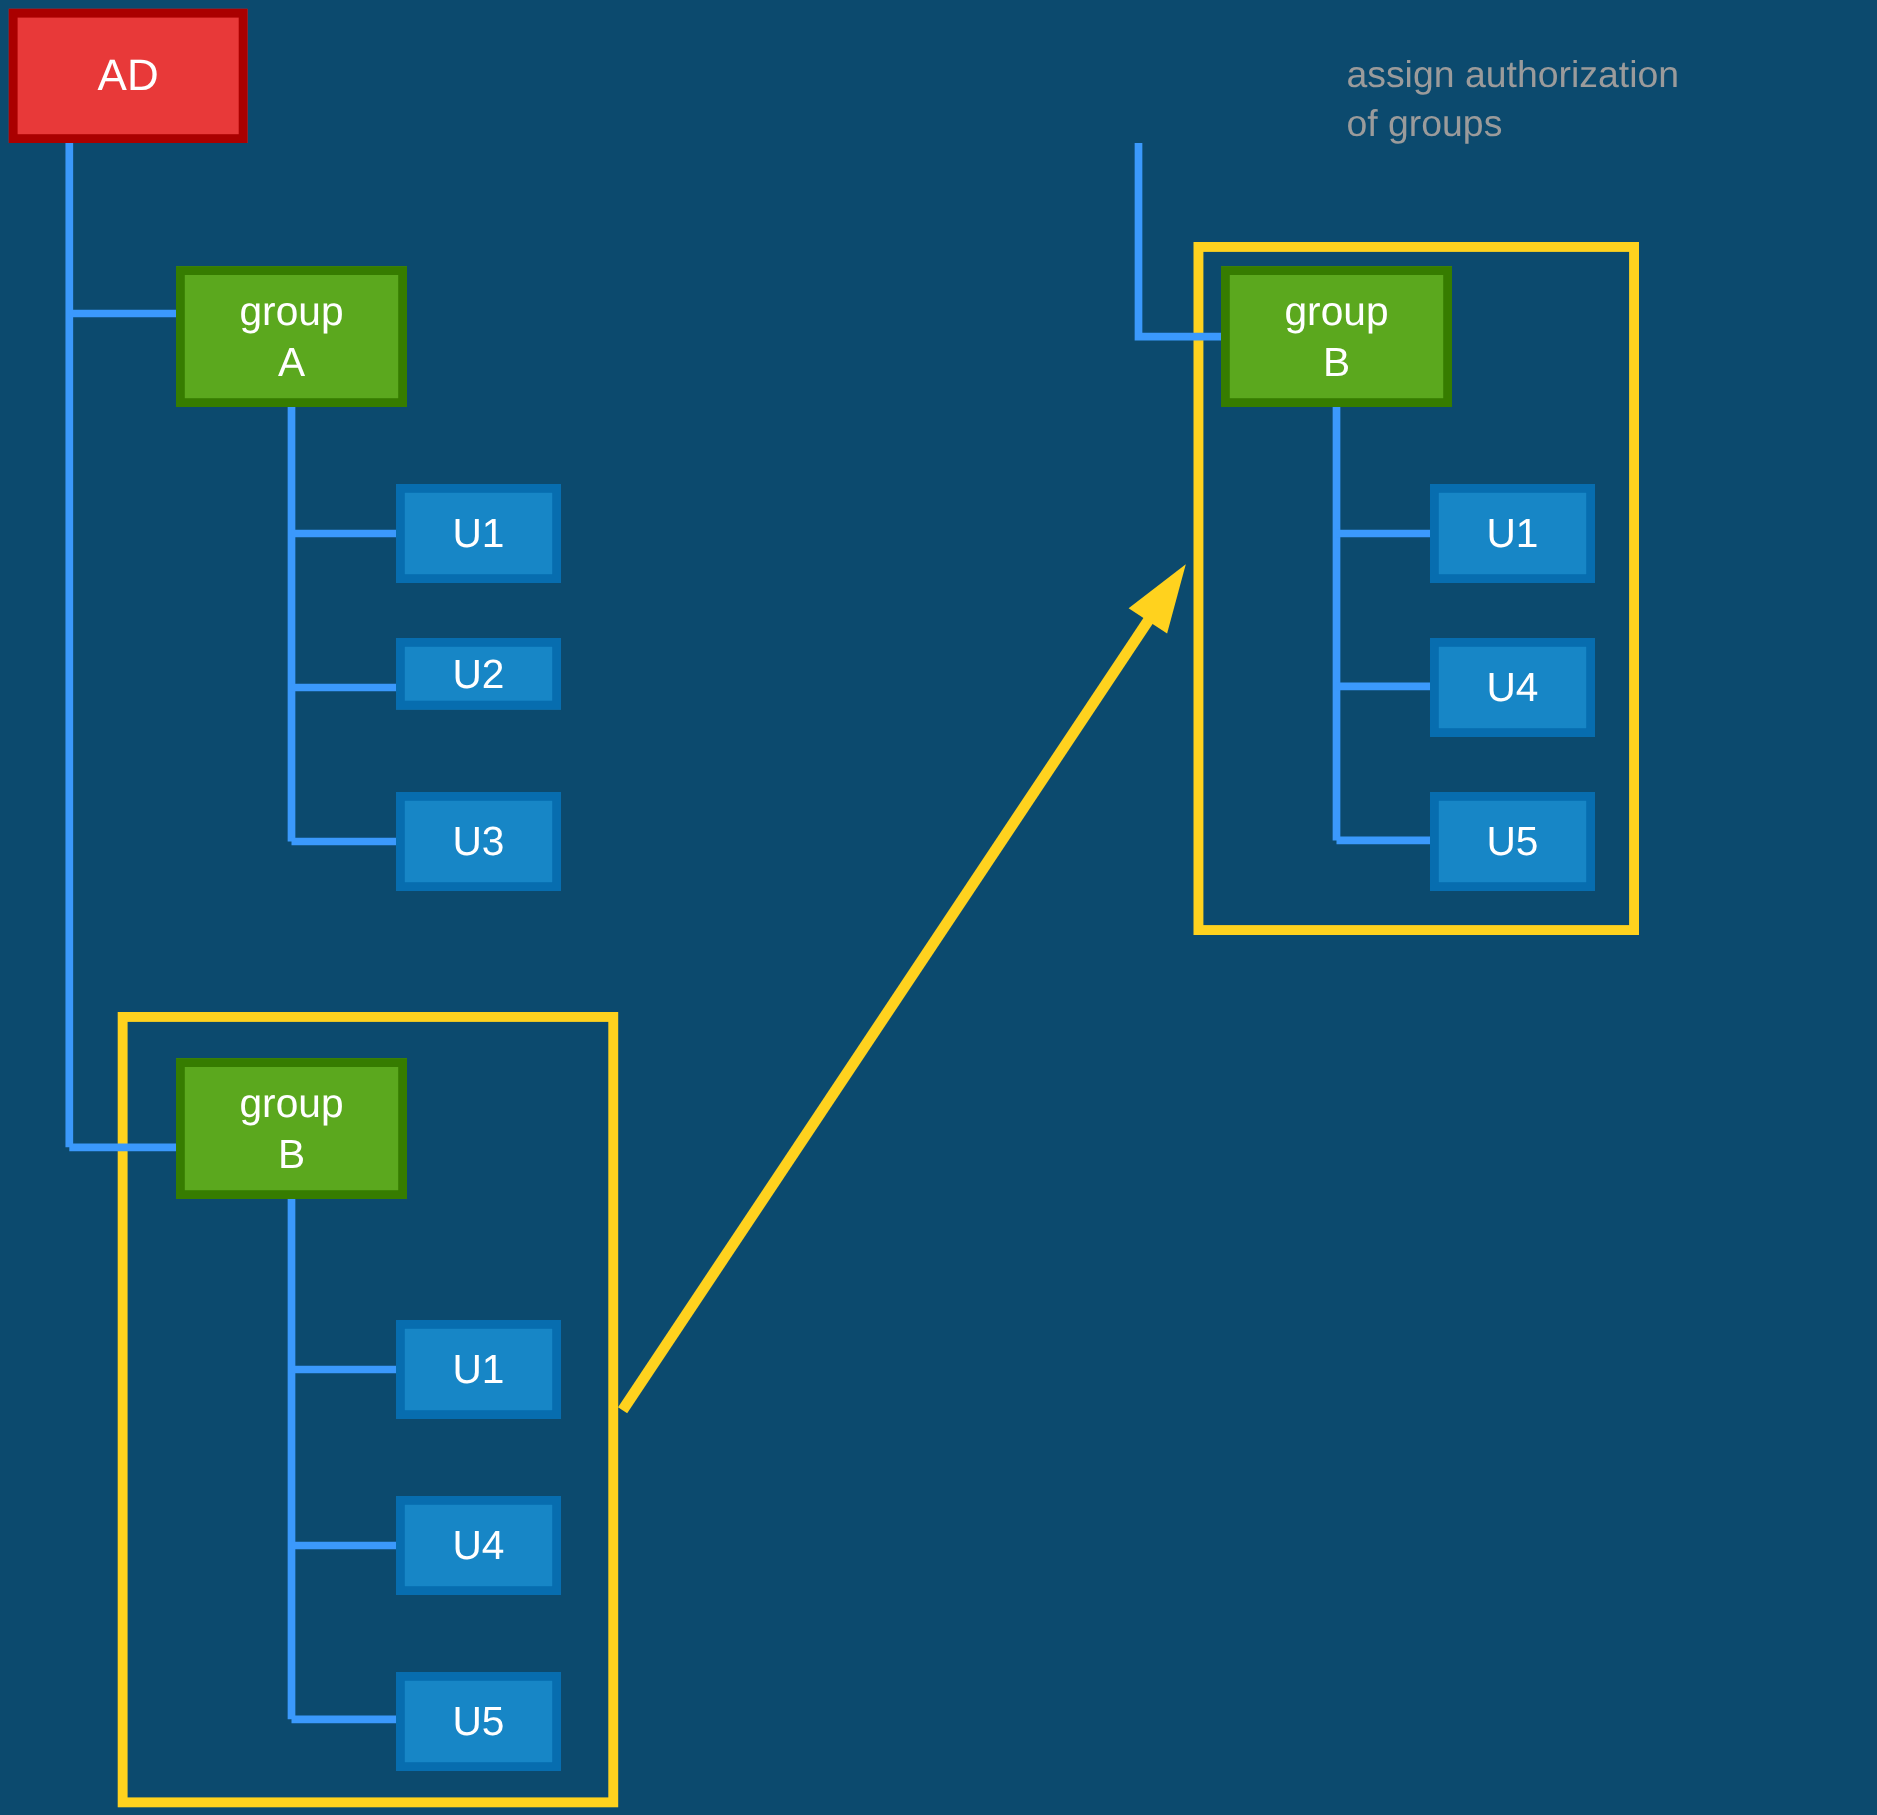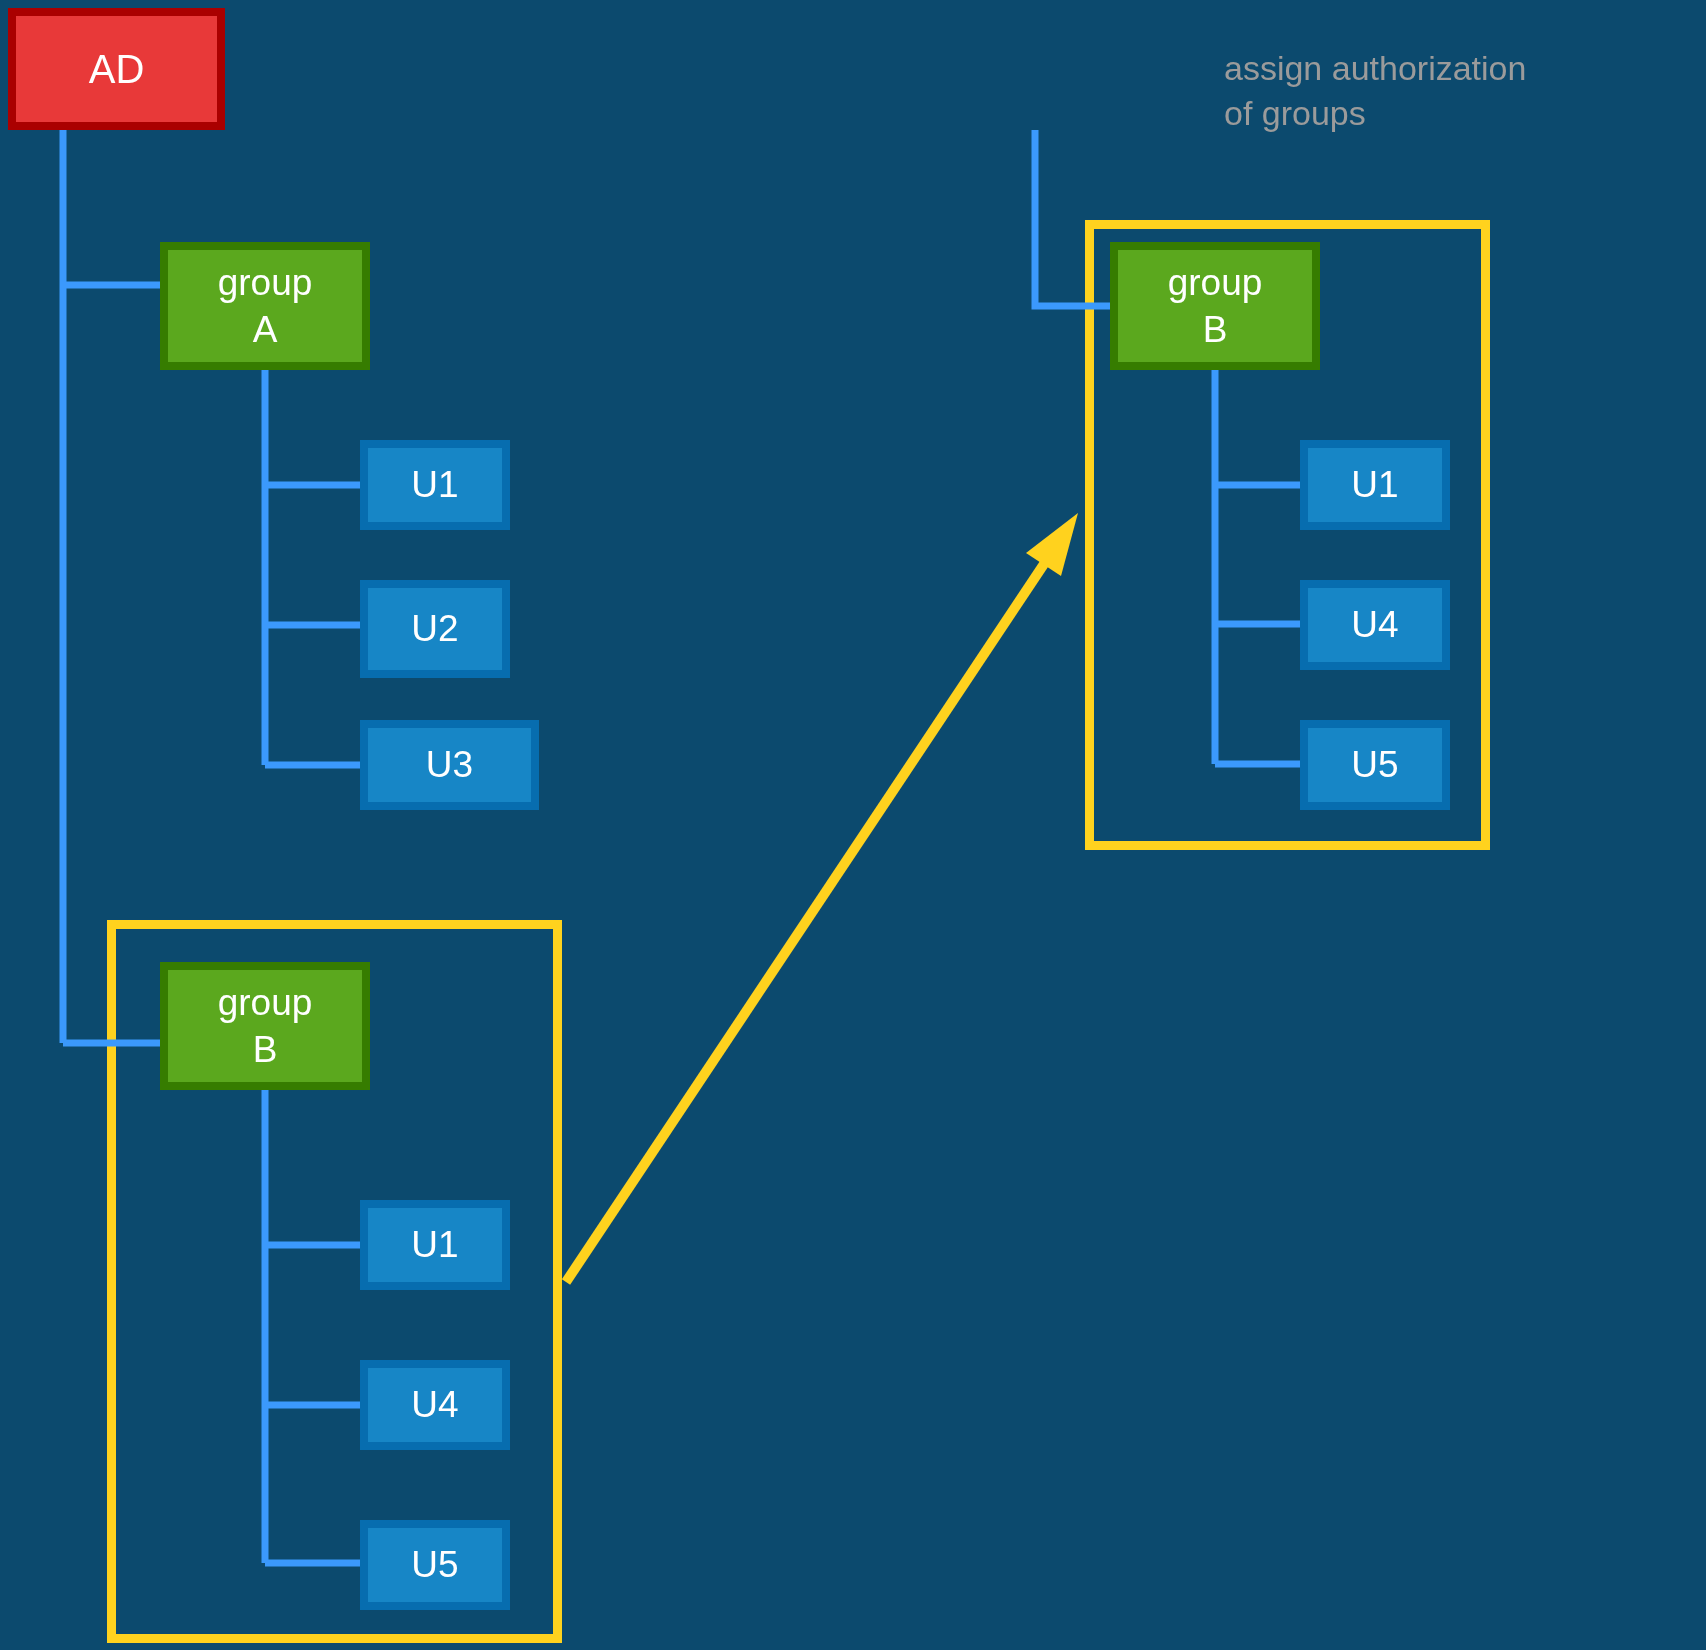--- a/index.html
+++ b/index.html
@@ -68,24 +68,24 @@
 
 
   <div class="node node-green" style="left:160px;top:242px;width:210px;height:128px;">
     <span>group
 A</span>
   </div>
 
   <div class="node node-blue" style="left:360px;top:440px;width:150px;height:90px;">
     <span>U1</span>
   </div>
-  <div class="node node-blue" style="left:360px;top:580px;width:150px;height:98px;">
+  <div class="node node-blue" style="left:360px;top:580px;width:150px;height:65px;">
     <span>U2</span>
   </div>
-  <div class="node node-blue" style="left:360px;top:720px;width:179px;height:90px;">
+  <div class="node node-blue" style="left:360px;top:720px;width:150px;height:90px;">
     <span>U3</span>
   </div>
 
   <div class="node node-green" style="left:160px;top:962px;width:210px;height:128px;">
     <span>group
 B</span>
   </div>
 
   <div class="node node-blue" style="left:360px;top:1200px;width:150px;height:90px;">
     <span>U1</span>

